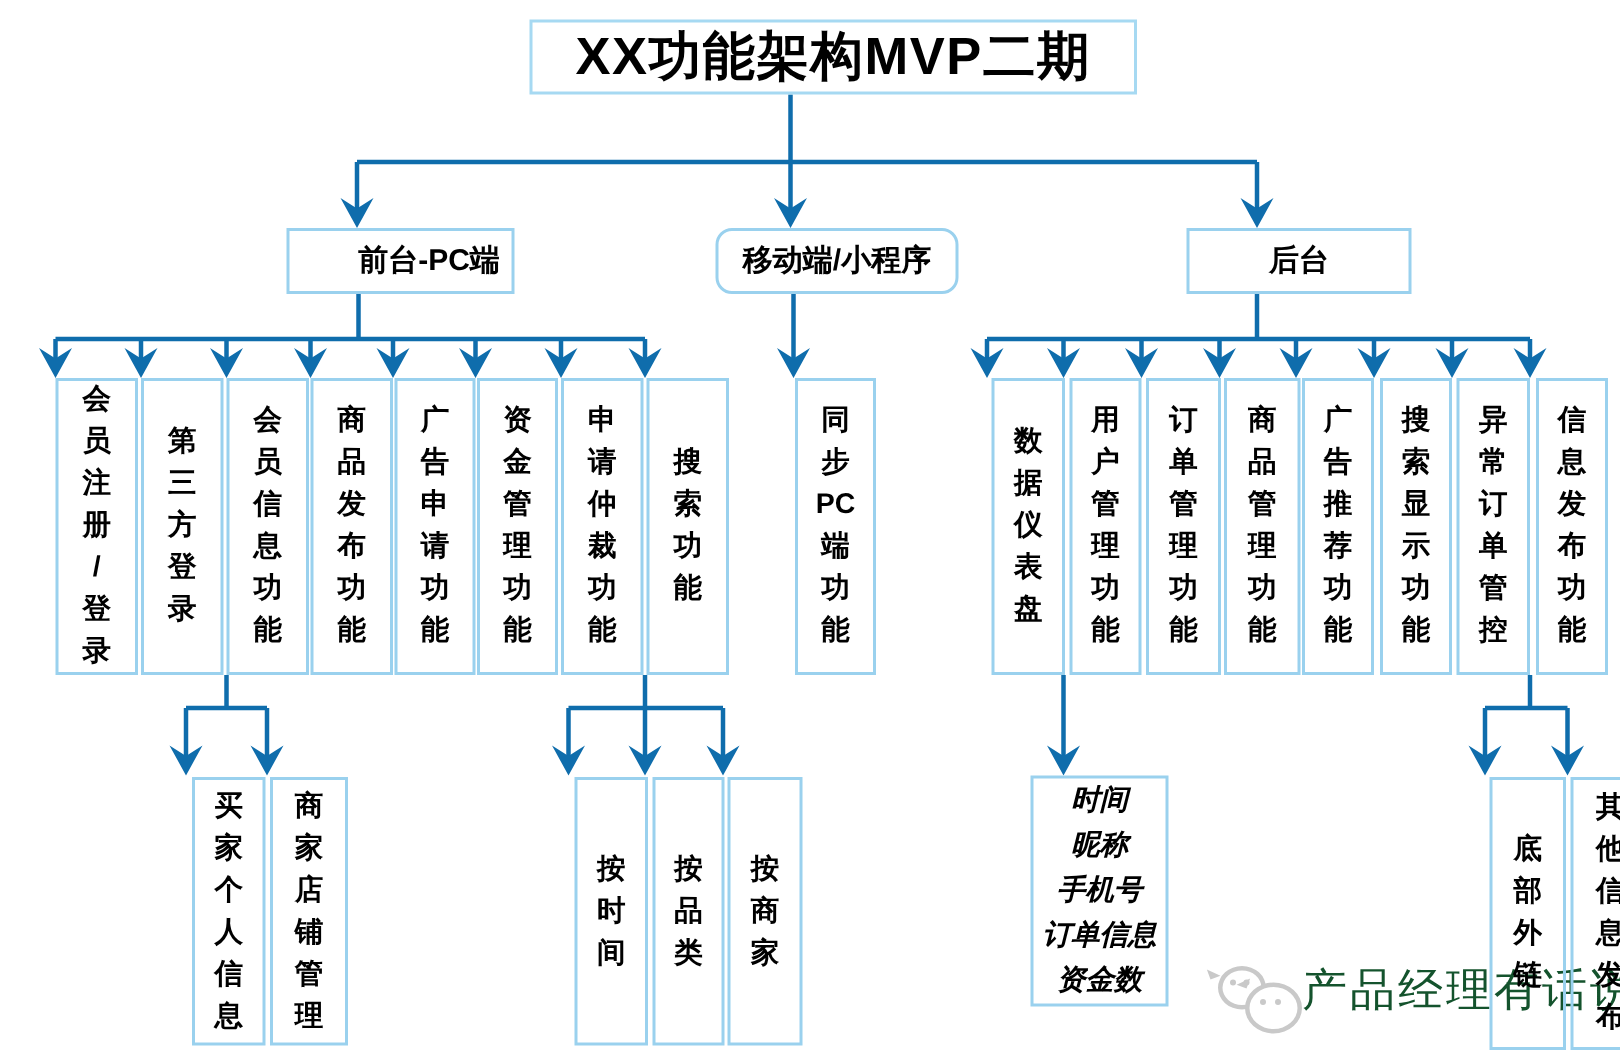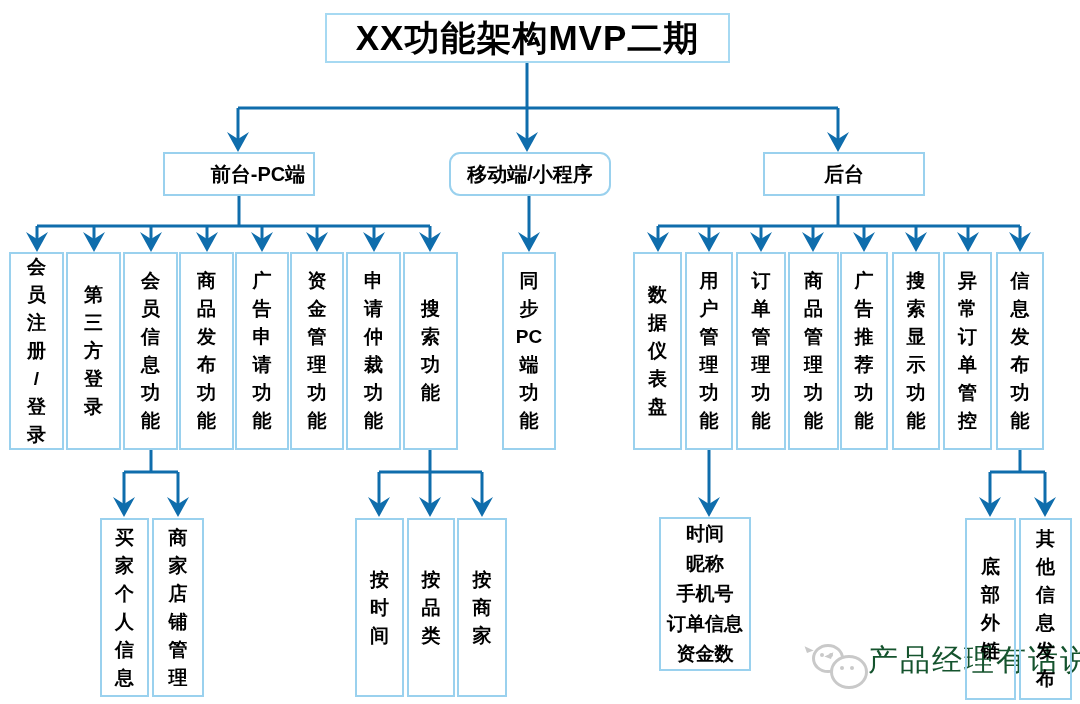--- a/index.html
+++ b/index.html
@@ -6,21 +6,21 @@
   .canvas{
     position:relative;width:1080px;height:704px;background:#ffffff;overflow:hidden;
     font-family:"Liberation Sans","DejaVu Sans",sans-serif;color:#000;
   }
   .layer{position:absolute;left:0;top:0;width:1080px;height:704px;}
   #wires{z-index:2;pointer-events:none;}
   .node{
     position:absolute;z-index:3;box-sizing:border-box;
     border:2px solid #9ad1ee;background:transparent;
     display:flex;align-items:center;justify-content:center;
-    text-align:center;font-weight:bold;white-space:pre-line;
+    text-align:center;font-weight:bold;white-space:pre-line;margin-left:28px;
   }
   .title-box{border-color:#a6d9f2;font-size:35px;line-height:1.1;letter-spacing:1px;}
   .l1{font-size:20px;line-height:1.2;}
   .vtext{font-size:19px;line-height:28px;}
   .mtext{font-size:19px;line-height:30px;}
   .watermark{
     position:absolute;z-index:1;left:800px;top:628px;width:280px;height:70px;
     color:#14532d;
   }
   .wm-text{
@@ -137,21 +137,21 @@
       <path d="M709 517 L698 497 L709 504 L720 497 Z"></path>
       <path d="M990 517 L979 497 L990 504 L1001 497 Z"></path>
       <path d="M1045 517 L1034 497 L1045 504 L1056 497 Z"></path>
     </g>
   </svg>
 
   <div class="node title-box" style="left:325px;top:13px;width:405px;height:50px;">XX功能架构MVP二期</div>
 
   <div class="node l1" style="left:163px;top:152px;width:152px;height:44px;padding-left:38px;">前台-PC端</div>
   <div class="node l1" style="left:449px;top:152px;width:162px;height:44px;border-radius:11px;">移动端/小程序</div>
-  <div class="node l1" style="left:763px;top:152px;width:162px;height:44px;">后台</div>
+  <div class="node l1" style="left:763px;top:152px;width:150px;height:44px;">后台</div>
 
   <div class="node vtext" style="left:9px;top:252px;width:55px;height:198px;">会
 员
 注
 册
 /
 登
 录</div>
   <div class="node vtext" style="left:66px;top:252px;width:55px;height:198px;">第
 三
@@ -264,21 +264,21 @@
   <div class="node vtext" style="left:355px;top:518px;width:49px;height:179px;">按
 时
 间</div>
   <div class="node vtext" style="left:407px;top:518px;width:48px;height:179px;">按
 品
 类</div>
   <div class="node vtext" style="left:457px;top:518px;width:50px;height:179px;">按
 商
 家</div>
 
-  <div class="node mtext" style="left:659px;top:517px;width:92px;height:154px;">时间
+  <div class="node mtext" style="left:659px;top:517px;width:92px;height:154px;font-style:italic;">时间
 昵称
 手机号
 订单信息
 资金数</div>
 
   <div class="node vtext" style="left:965px;top:518px;width:51px;height:182px;">底
 部
 外
 链</div>
   <div class="node vtext" style="left:1019px;top:518px;width:53px;height:182px;">其

